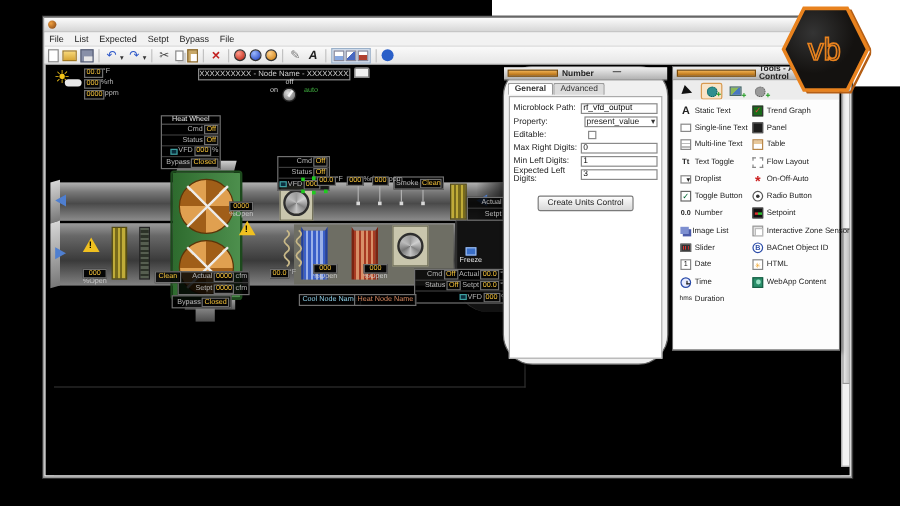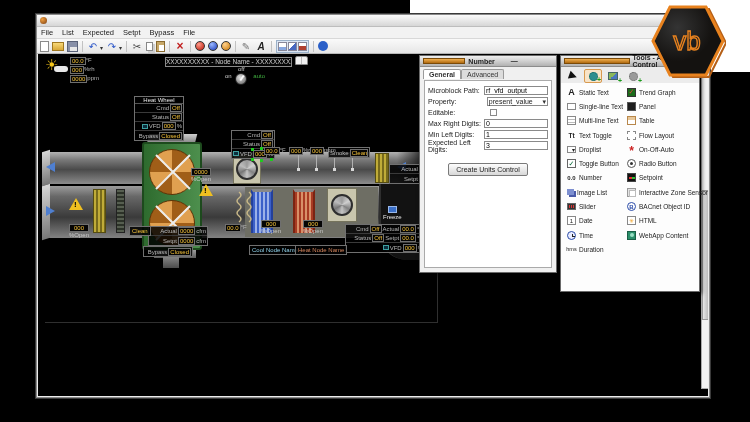--- a/index.html
+++ b/index.html
@@ -120,21 +120,21 @@
   #hoa .auto{position:absolute;right:-6px;top:7px;color:#3fae3f;}
   .knob{position:absolute;left:10px;top:7px;width:12px;height:12px;border-radius:50%;background:radial-gradient(circle at 40% 35%,#e0e0e0,#5a5a5a);border:1px solid #222;}
   .knob::after{content:"";position:absolute;left:5px;top:1px;width:2px;height:6px;background:#f8f8f8;transform:rotate(35deg);}
 
   
   .fdlg{position:absolute;background:#f0f0f0;border:1px solid #6a6a6a;box-shadow:2px 2px 4px rgba(0,0,0,.6);z-index:5;}
   .fdlg-title{height:11px;background:linear-gradient(#efefef,#b2b2b2);display:flex;align-items:center;padding:0 3px;border-bottom:1px solid #8c8c8c;}
   .fdlg-ico{width:6px;height:6px;background:linear-gradient(#f0b050,#b06a10);margin-right:3px;border:1px solid #7a4a08;}
   .fdlg-title span{font-size:7px;font-weight:bold;color:#222;flex:1;}
   .dlg-min{font-size:8px;color:#333;line-height:6px;padding:0 2px;}
-  #dlg-number{left:419px;top:55px;width:138px;height:218px;}
+  #dlg-number{left:419px;top:55px;width:138px;height:249px;border-radius:25px;}
   .tabs{display:flex;padding:2px 3px 0;}
   .tab{font-size:7px;padding:1px 5px;border:1px solid #9a9a9a;border-bottom:none;background:#dcdcdc;color:#333;border-radius:2px 2px 0 0;}
   .tab.active{background:#fff;font-weight:bold;}
   .tabpanel{position:absolute;left:4px;right:4px;top:24px;bottom:4px;background:#fff;border:1px solid #aaa;padding:4px 3px;}
   .frow{display:flex;align-items:center;height:11px;font-size:7px;color:#222;}
   .frow label{width:62px;}
   .frow input[type=text]{width:64px;height:9px;font-size:7px;border:1px solid #8a8a8a;padding:0 1px;background:#fff;}
   .combo{position:relative;width:64px;height:9px;border:1px solid #8a8a8a;background:#fff;font-size:7px;line-height:8px;padding:0 8px 0 1px;}
   .combo::after{content:"\25BE";position:absolute;right:1px;top:0;font-size:7px;color:#333;}
   .chk{width:7px;height:7px;border:1px solid #8a8a8a;background:#fff;}

